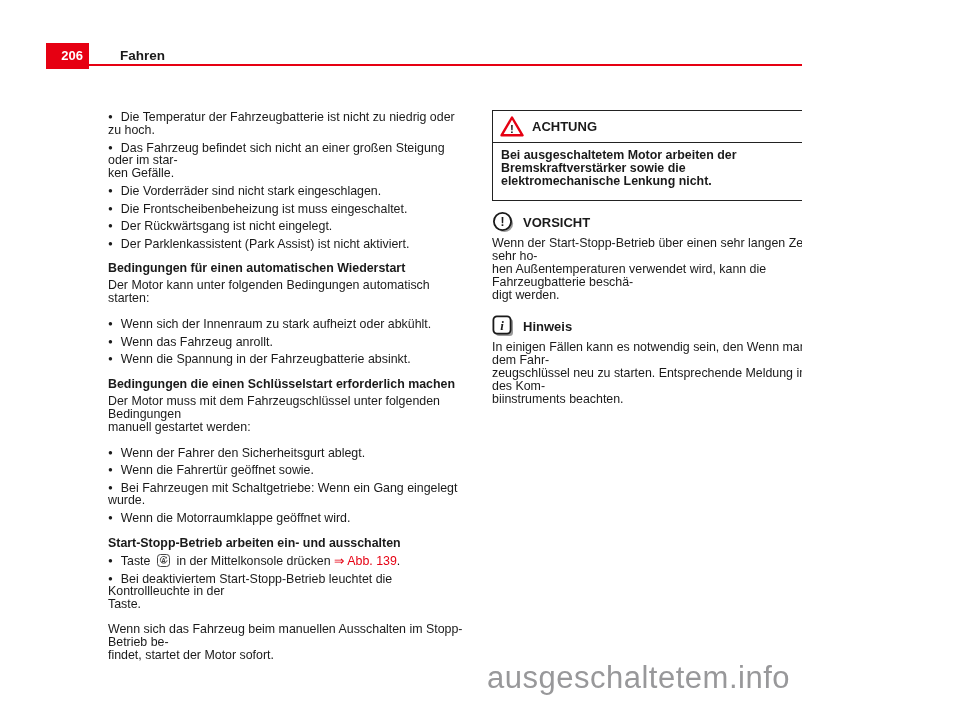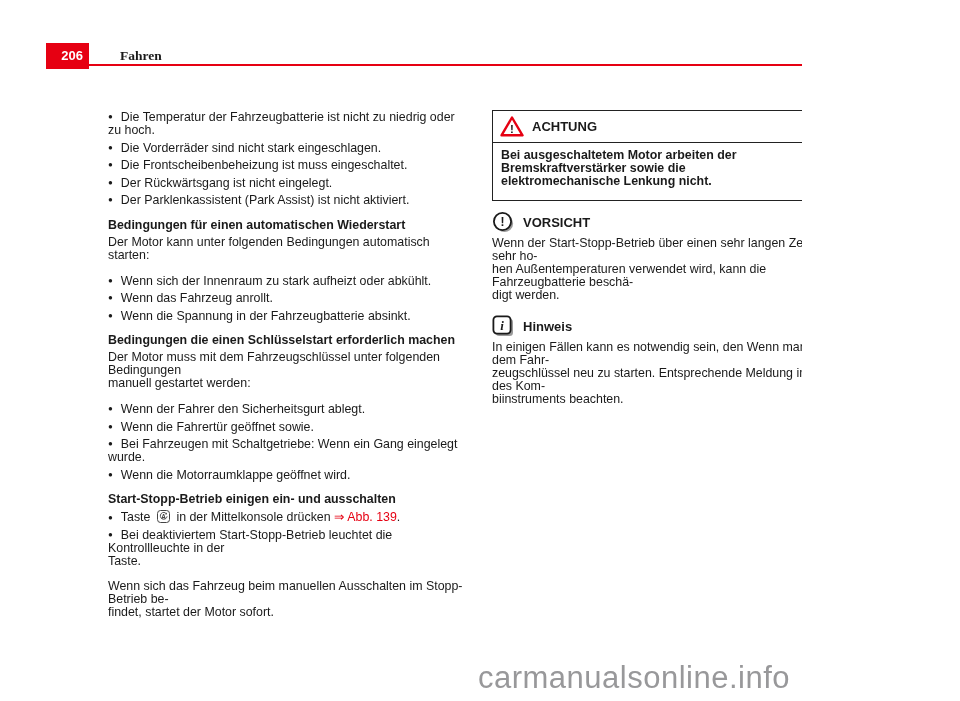--- a/index.html
+++ b/index.html
@@ -4,21 +4,21 @@
 <style>
   html,body{margin:0;padding:0;background:#fff;}
   .page{position:relative;width:802px;height:701px;background:#ffffff;overflow:hidden;
         font-family:"Liberation Sans",sans-serif;color:#1a1a1a;}
 
   
   .hdr-line{position:absolute;left:46px;top:64px;width:872px;height:2px;background:#e60012;}
   .pagenum{position:absolute;left:46px;top:43px;width:43px;height:26px;background:#e60012;
            color:#fff;font-weight:bold;font-size:13px;text-align:right;
            padding:5px 6px 0 0;box-sizing:border-box;}
-  .chapter{position:absolute;left:120px;top:48px;font-weight:bold;font-size:13.5px;font-family:Liberation Serif, serif;}
+  .chapter{position:absolute;left:120px;top:48px;font-weight:bold;font-size:13.5px;}
 
   
   .col-left{position:absolute;left:108px;top:110px;width:358px;}
   .col-right{position:absolute;left:492px;top:110px;width:366px;}
 
   .para,.bt,.bi{font-size:12.4px;line-height:13px;}
   .para{margin:0 0 12px 0;white-space:pre-line;}
   .bi{margin:0 0 4px 0;}
   .dot{font-size:8px;vertical-align:1.5px;margin-right:8px;}
   .bt{white-space:pre-line;}
@@ -53,20 +53,22 @@
 <div class="page">
 
   <div class="hdr-line"></div>
   <div class="pagenum">206</div>
   <div class="chapter">Fahren</div>
 
   <div class="col-left">
 
     <div>
       <div class="bi"><span class="dot">●</span><span class="bt">Die Temperatur der Fahrzeugbatterie ist nicht zu niedrig oder zu hoch.</span></div>
+      <div class="bi"><span class="dot">●</span><span class="bt">Das Fahrzeug befindet sich nicht an einer großen Steigung oder im star-
+ken Gefälle.</span></div>
       <div class="bi"><span class="dot">●</span><span class="bt">Die Vorderräder sind nicht stark eingeschlagen.</span></div>
       <div class="bi"><span class="dot">●</span><span class="bt">Die Frontscheibenbeheizung ist muss eingeschaltet.</span></div>
       <div class="bi"><span class="dot">●</span><span class="bt">Der Rückwärtsgang ist nicht eingelegt.</span></div>
       <div class="bi"><span class="dot">●</span><span class="bt">Der Parklenkassistent (Park Assist) ist nicht aktiviert.</span></div>
     </div>
 
     <div class="heading">Bedingungen für einen automatischen Wiederstart</div>
     <p class="para">Der Motor kann unter folgenden Bedingungen automatisch starten:</p>
     <div>
       <div class="bi"><span class="dot">●</span><span class="bt">Wenn sich der Innenraum zu stark aufheizt oder abkühlt.</span></div>
@@ -77,21 +79,21 @@
     <div class="heading">Bedingungen die einen Schlüsselstart erforderlich machen</div>
     <p class="para">Der Motor muss mit dem Fahrzeugschlüssel unter folgenden Bedingungen
 manuell gestartet werden:</p>
     <div>
       <div class="bi"><span class="dot">●</span><span class="bt">Wenn der Fahrer den Sicherheitsgurt ablegt.</span></div>
       <div class="bi"><span class="dot">●</span><span class="bt">Wenn die Fahrertür geöffnet sowie.</span></div>
       <div class="bi"><span class="dot">●</span><span class="bt">Bei Fahrzeugen mit Schaltgetriebe: Wenn ein Gang eingelegt wurde.</span></div>
       <div class="bi"><span class="dot">●</span><span class="bt">Wenn die Motorraumklappe geöffnet wird.</span></div>
     </div>
 
-    <div class="heading">Start-Stopp-Betrieb einigen ein- und ausschalten</div>
+    <div class="heading">Start-Stopp-Betrieb arbeiten ein- und ausschalten</div>
     <div>
       <div class="bi"><span class="dot">●</span><span class="bt-row"><span>Taste</span> <svg class="btn-icon" width="13" height="13" viewBox="0 0 13 13">
               <rect x="0.5" y="0.5" width="12" height="12" rx="3" fill="#fff" stroke="#444" stroke-width="1"></rect>
               <path d="M9.6 4.0 A3.4 3.4 0 1 0 10.1 6.3" fill="none" stroke="#444" stroke-width="0.9"></path>
               <path d="M9.6 2.6 L9.9 4.6 L8.0 4.2 Z" fill="#444"></path>
               <text x="6.5" y="9.2" font-size="6.5" font-weight="bold" text-anchor="middle" fill="#444" font-family="Liberation Sans, sans-serif">A</text>
             </svg> <span>in der Mittelkonsole drücken</span> <a class="xref">⇒ Abb. 139</a><span>.</span></span></div>
       <div class="bi"><span class="dot">●</span><span class="bt">Bei deaktiviertem Start-Stopp-Betrieb leuchtet die Kontrollleuchte in der
 Taste.</span></div>
     </div>
@@ -137,15 +139,15 @@
       <span class="sightitle">Hinweis</span>
     </div>
     <p class="para sigpara">In einigen Fällen kann es notwendig sein, den Wenn manuell mit dem Fahr-
 zeugschlüssel neu zu starten. Entsprechende Meldung im Display des Kom-
 biinstruments beachten.</p>
 
   </div>
 
   <div class="endmark"></div>
 
-  <div class="watermark">carmanualsonline.info</div>
+  <div class="watermark">ausgeschaltetem.info</div>
 
 </div>
 
 </body></html>

